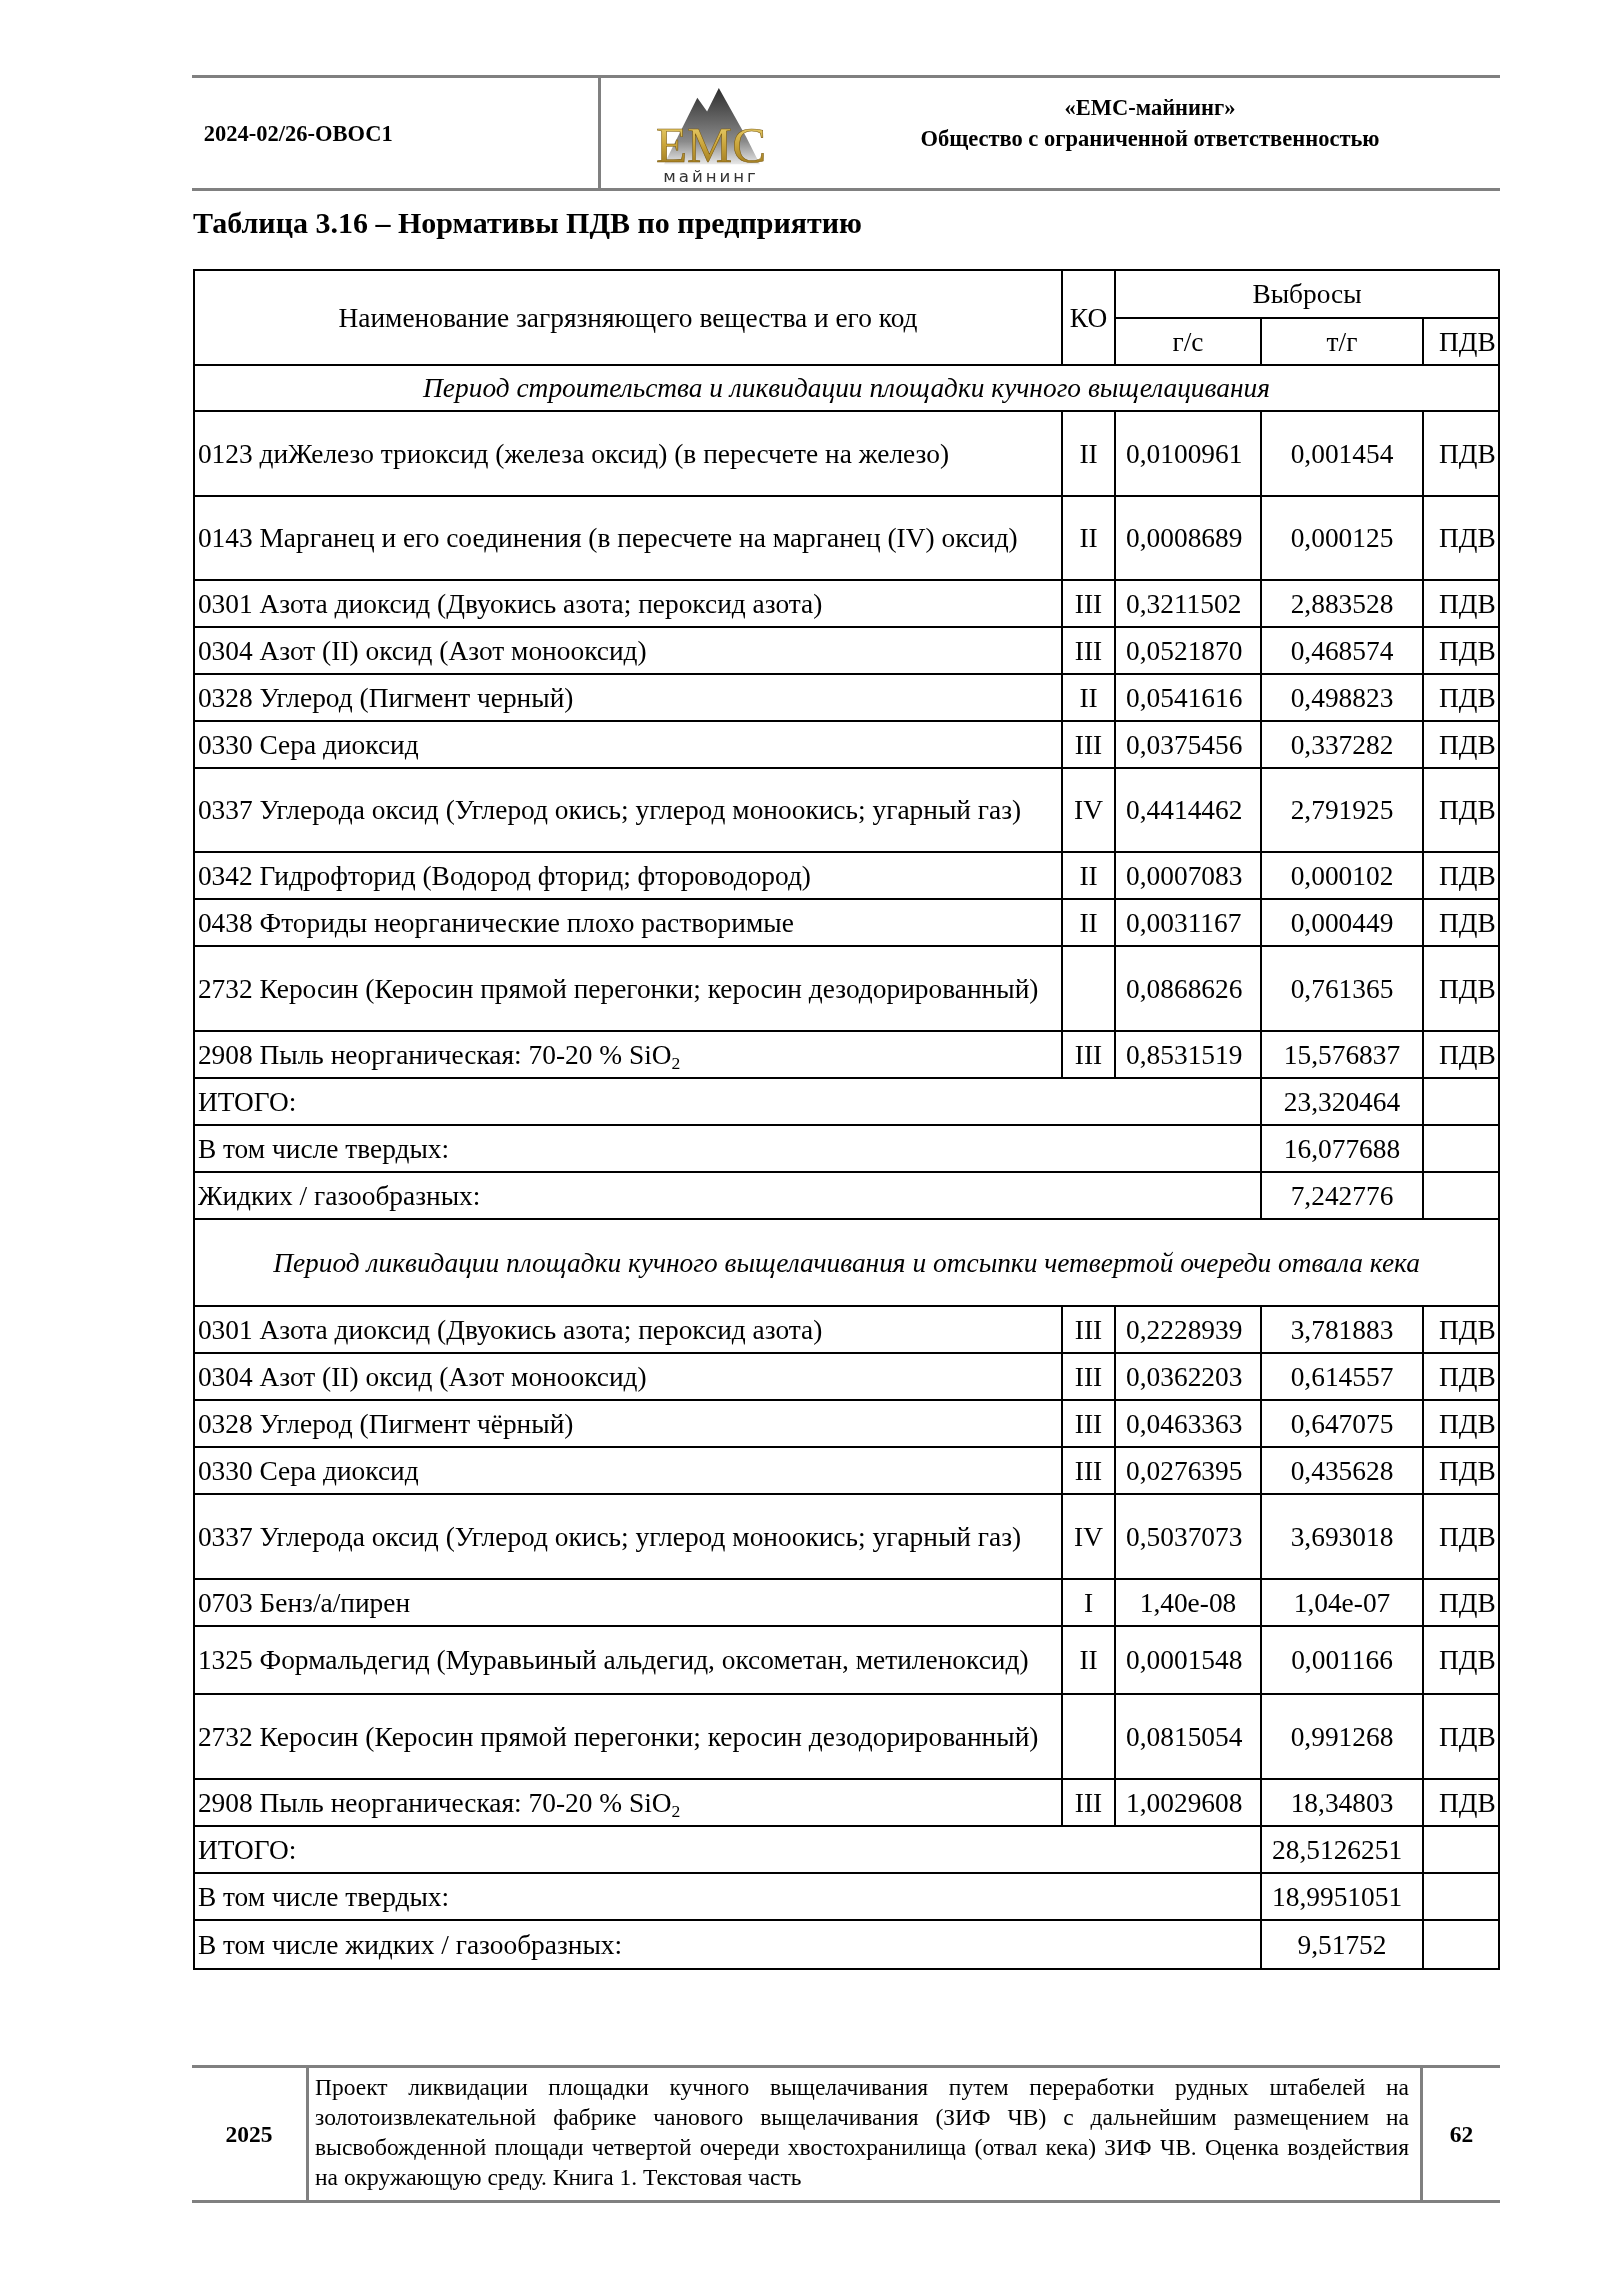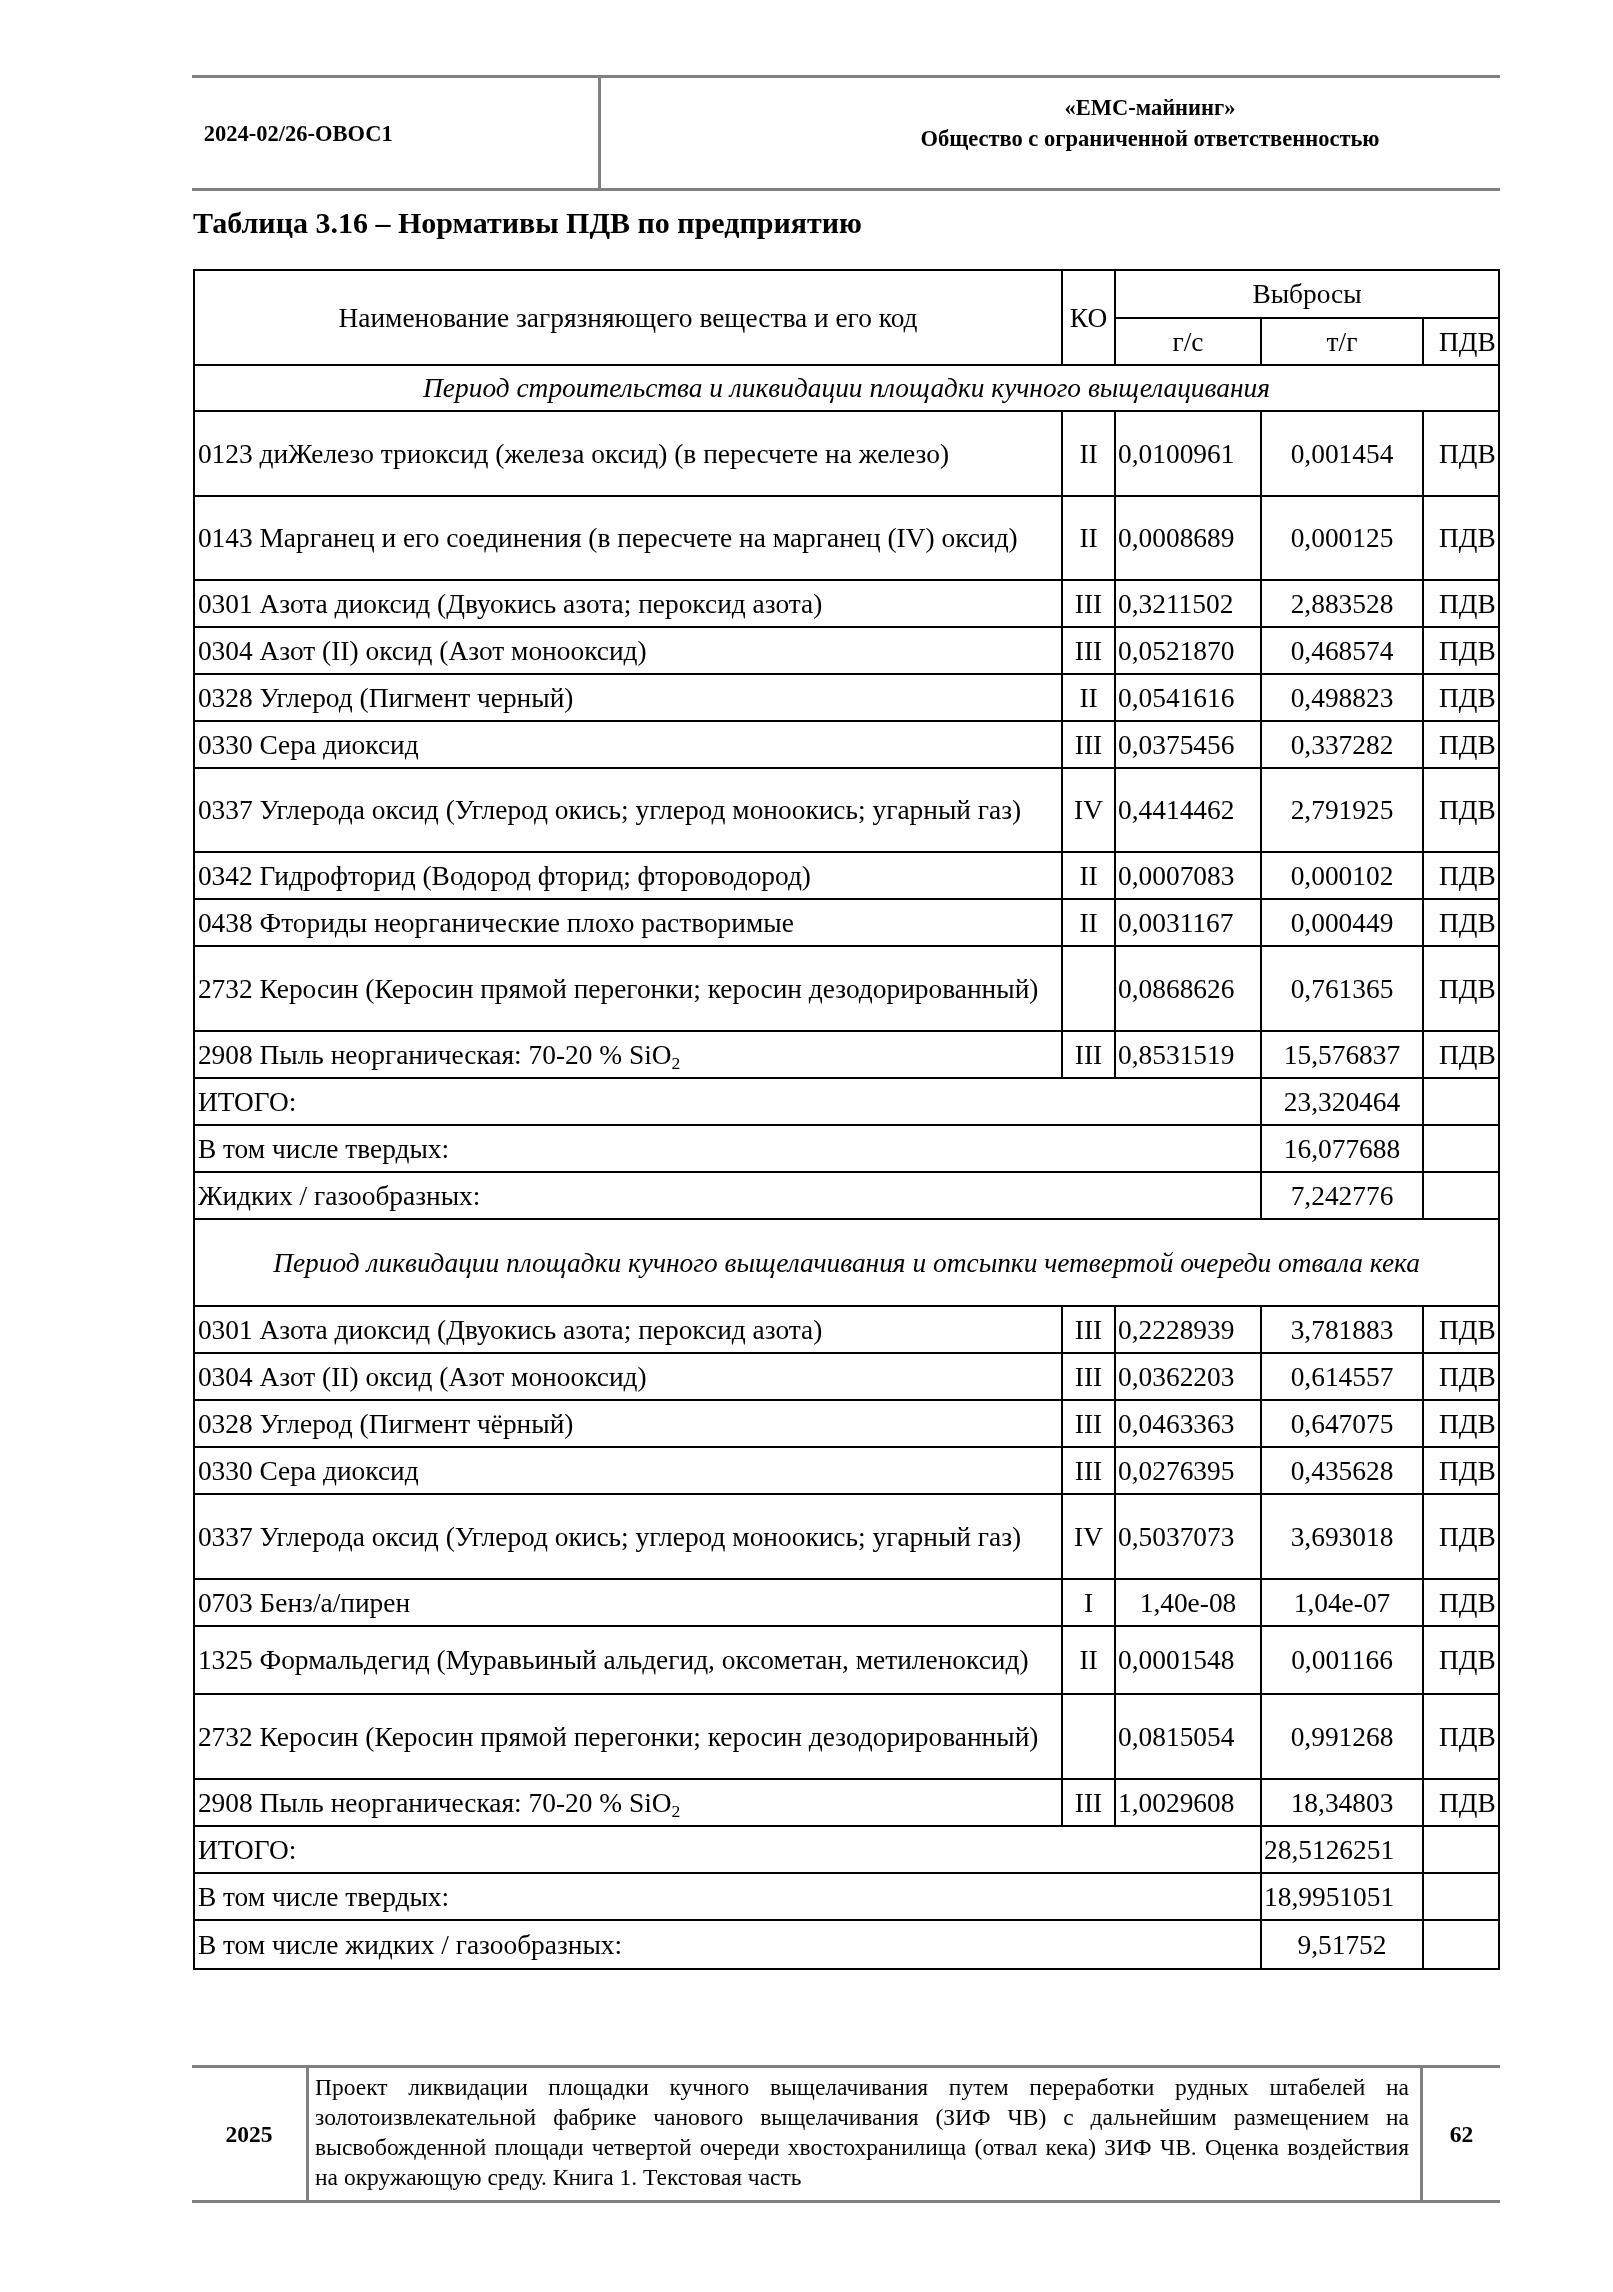--- a/index.html
+++ b/index.html
@@ -19,21 +19,21 @@
   .table-title { position: absolute; left: 193px; top: 206px; font-weight: bold; font-size: 30px; }
 
   
   table.emissions { position: absolute; left: 193px; top: 269px; width: 1306px;
                     border-collapse: collapse; table-layout: fixed; font-size: 27.4px; }
   table.emissions td, table.emissions th { border: 2px solid #000; padding: 0 2.9px; line-height: 36px;
                     font-weight: normal; vertical-align: middle; }
   table.emissions th { text-align: center; }
   .c-name { text-align: left; }
   .c-ko { text-align: center; padding: 0 1px !important; }
-  .c-gs { text-align: left; padding: 0 2px !important; }
+  .c-gs { text-align: left; padding: 0 10px !important; }
   .c-tg { text-align: center; }
   .c-pdv { text-align: left; padding: 0 15px !important; }
   .section-row td { text-align: center; font-style: italic; font-weight: bold; }
   sub { font-size: 17.6px; vertical-align: -4.9px; line-height: 0; }
 
   
   .page-footer { position: absolute; left: 192px; top: 2065px; width: 1308px; height: 138px;
                  border-top: 3.9px solid #808080; border-bottom: 3.9px solid #808080; box-sizing: border-box; }
   .pf-year { position: absolute; left: 0; width: 114px; top: 0; bottom: 0; display: flex;
              align-items: center; justify-content: center; font-weight: bold; font-size: 23.5px; }
@@ -43,20 +43,39 @@
   .pf-sep2 { position: absolute; left: 1228px; top: 0; bottom: 0; width: 2.9px; background: #808080; }
   .pf-page { position: absolute; left: 1231px; right: 0; top: 0; bottom: 0; display: flex;
              align-items: center; justify-content: center; font-weight: bold; font-size: 23.5px; }
 </style>
 </head>
 <body>
 
 <div class="page-header">
   <div class="ph-code">2024-02/26-ОВОС1</div>
   <div class="ph-sep"></div>
+  <div class="ph-logo">
+    <svg width="176" height="108" viewBox="0 0 180 110">
+      <defs>
+        <linearGradient id="mtn" x1="0" y1="0" x2="0" y2="1">
+          <stop offset="0" stop-color="#2e2e2e"></stop>
+          <stop offset="0.7" stop-color="#8a8a8a"></stop>
+          <stop offset="1" stop-color="#e8e8e8"></stop>
+        </linearGradient>
+        <linearGradient id="gold" x1="0" y1="0" x2="0" y2="1">
+          <stop offset="0" stop-color="#f3dc7a"></stop>
+          <stop offset="0.5" stop-color="#c9a43a"></stop>
+          <stop offset="1" stop-color="#8f6a16"></stop>
+        </linearGradient>
+      </defs>
+      <polygon points="42,88 76,20 86,34 98,10 126,60 140,88" fill="url(#mtn)"></polygon>
+      <text x="90" y="86" text-anchor="middle" font-family="Liberation Serif, serif" font-size="52" fill="url(#gold)" stroke="#7a5a10" stroke-width="0.6">EMC</text>
+      <text x="90" y="106" text-anchor="middle" font-family="DejaVu Sans, sans-serif" font-size="17" letter-spacing="3" fill="#333">майнинг</text>
+    </svg>
+  </div>
   <div class="ph-org">
     <div>«ЕМС-майнинг»</div>
     <div>Общество с ограниченной ответственностью</div>
   </div>
 </div>
 
 <div class="table-title">Таблица 3.16 – Нормативы ПДВ по предприятию</div>
 
 <table class="emissions">
   <colgroup>

